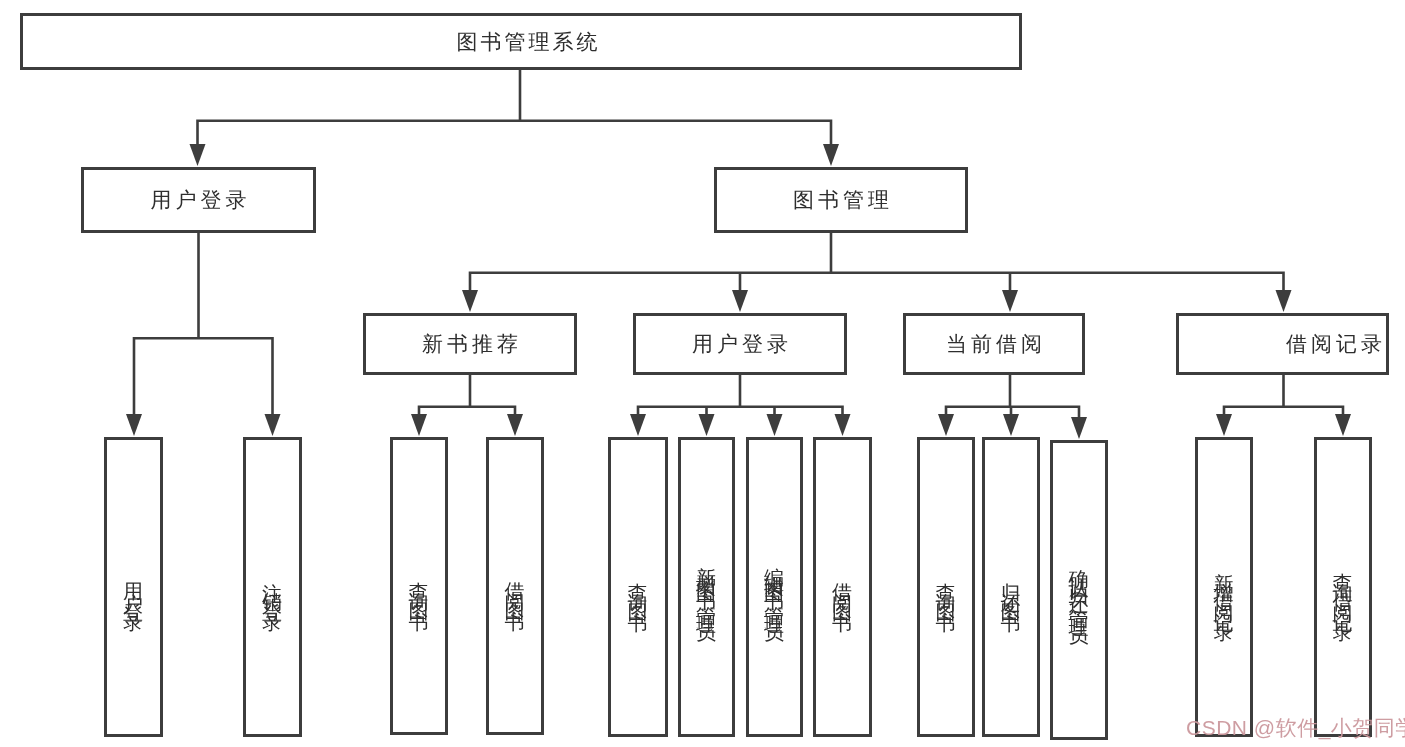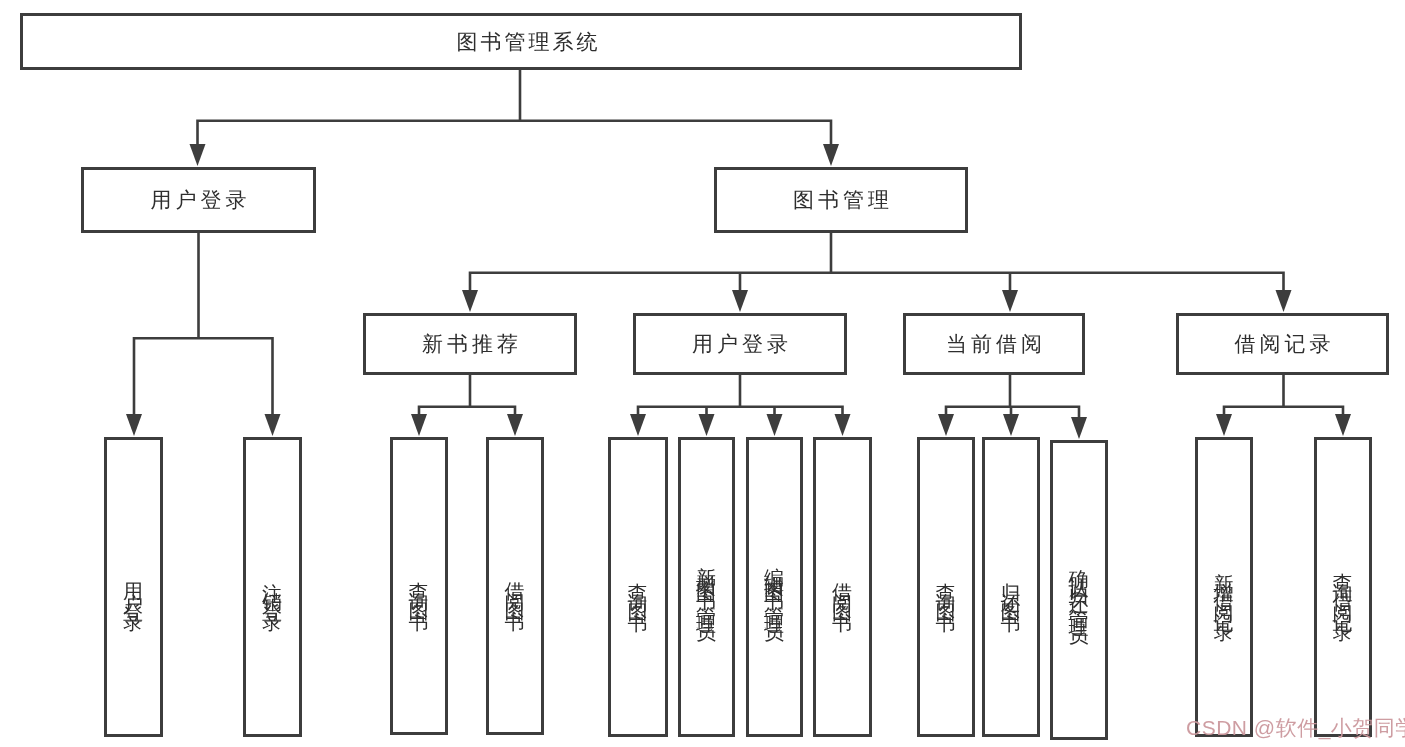--- a/index.html
+++ b/index.html
@@ -48,21 +48,21 @@
   }
   .vbox.tight .lbl { letter-spacing: 8px; }
 
   
   .n-root        { left: 20px;   top: 13px;  width: 1002px; height: 57px; padding-left: 12px; }
   .n-user-login  { left: 81px;   top: 167px; width: 235px;  height: 66px; }
   .n-book-mgmt   { left: 714px;  top: 167px; width: 254px;  height: 66px; }
   .n-new-book    { left: 363px;  top: 313px; width: 214px;  height: 62px; }
   .n-book-borrow { left: 633px;  top: 313px; width: 214px;  height: 62px; }
   .n-current     { left: 903px;  top: 313px; width: 182px;  height: 62px; }
-  .n-records     { left: 1176px; top: 313px; width: 213px;  height: 62px; }
+  .n-records     { left: 1176px; top: 313px; width: 213px;  height: 62px; justify-content: flex-end; }
 
   .n-ul1 { left: 104px;  top: 437px; width: 59px; height: 300px; }
   .n-ul2 { left: 243px;  top: 437px; width: 59px; height: 300px; }
   .n-nb1 { left: 390px;  top: 437px; width: 58px; height: 298px; }
   .n-nb2 { left: 486px;  top: 437px; width: 58px; height: 298px; }
   .n-bb1 { left: 608px;  top: 437px; width: 60px; height: 300px; }
   .n-bb2 { left: 678px;  top: 437px; width: 57px; height: 300px; }
   .n-bb3 { left: 746px;  top: 437px; width: 57px; height: 300px; }
   .n-bb4 { left: 813px;  top: 437px; width: 59px; height: 300px; }
   .n-cb1 { left: 917px;  top: 437px; width: 58px; height: 300px; }

